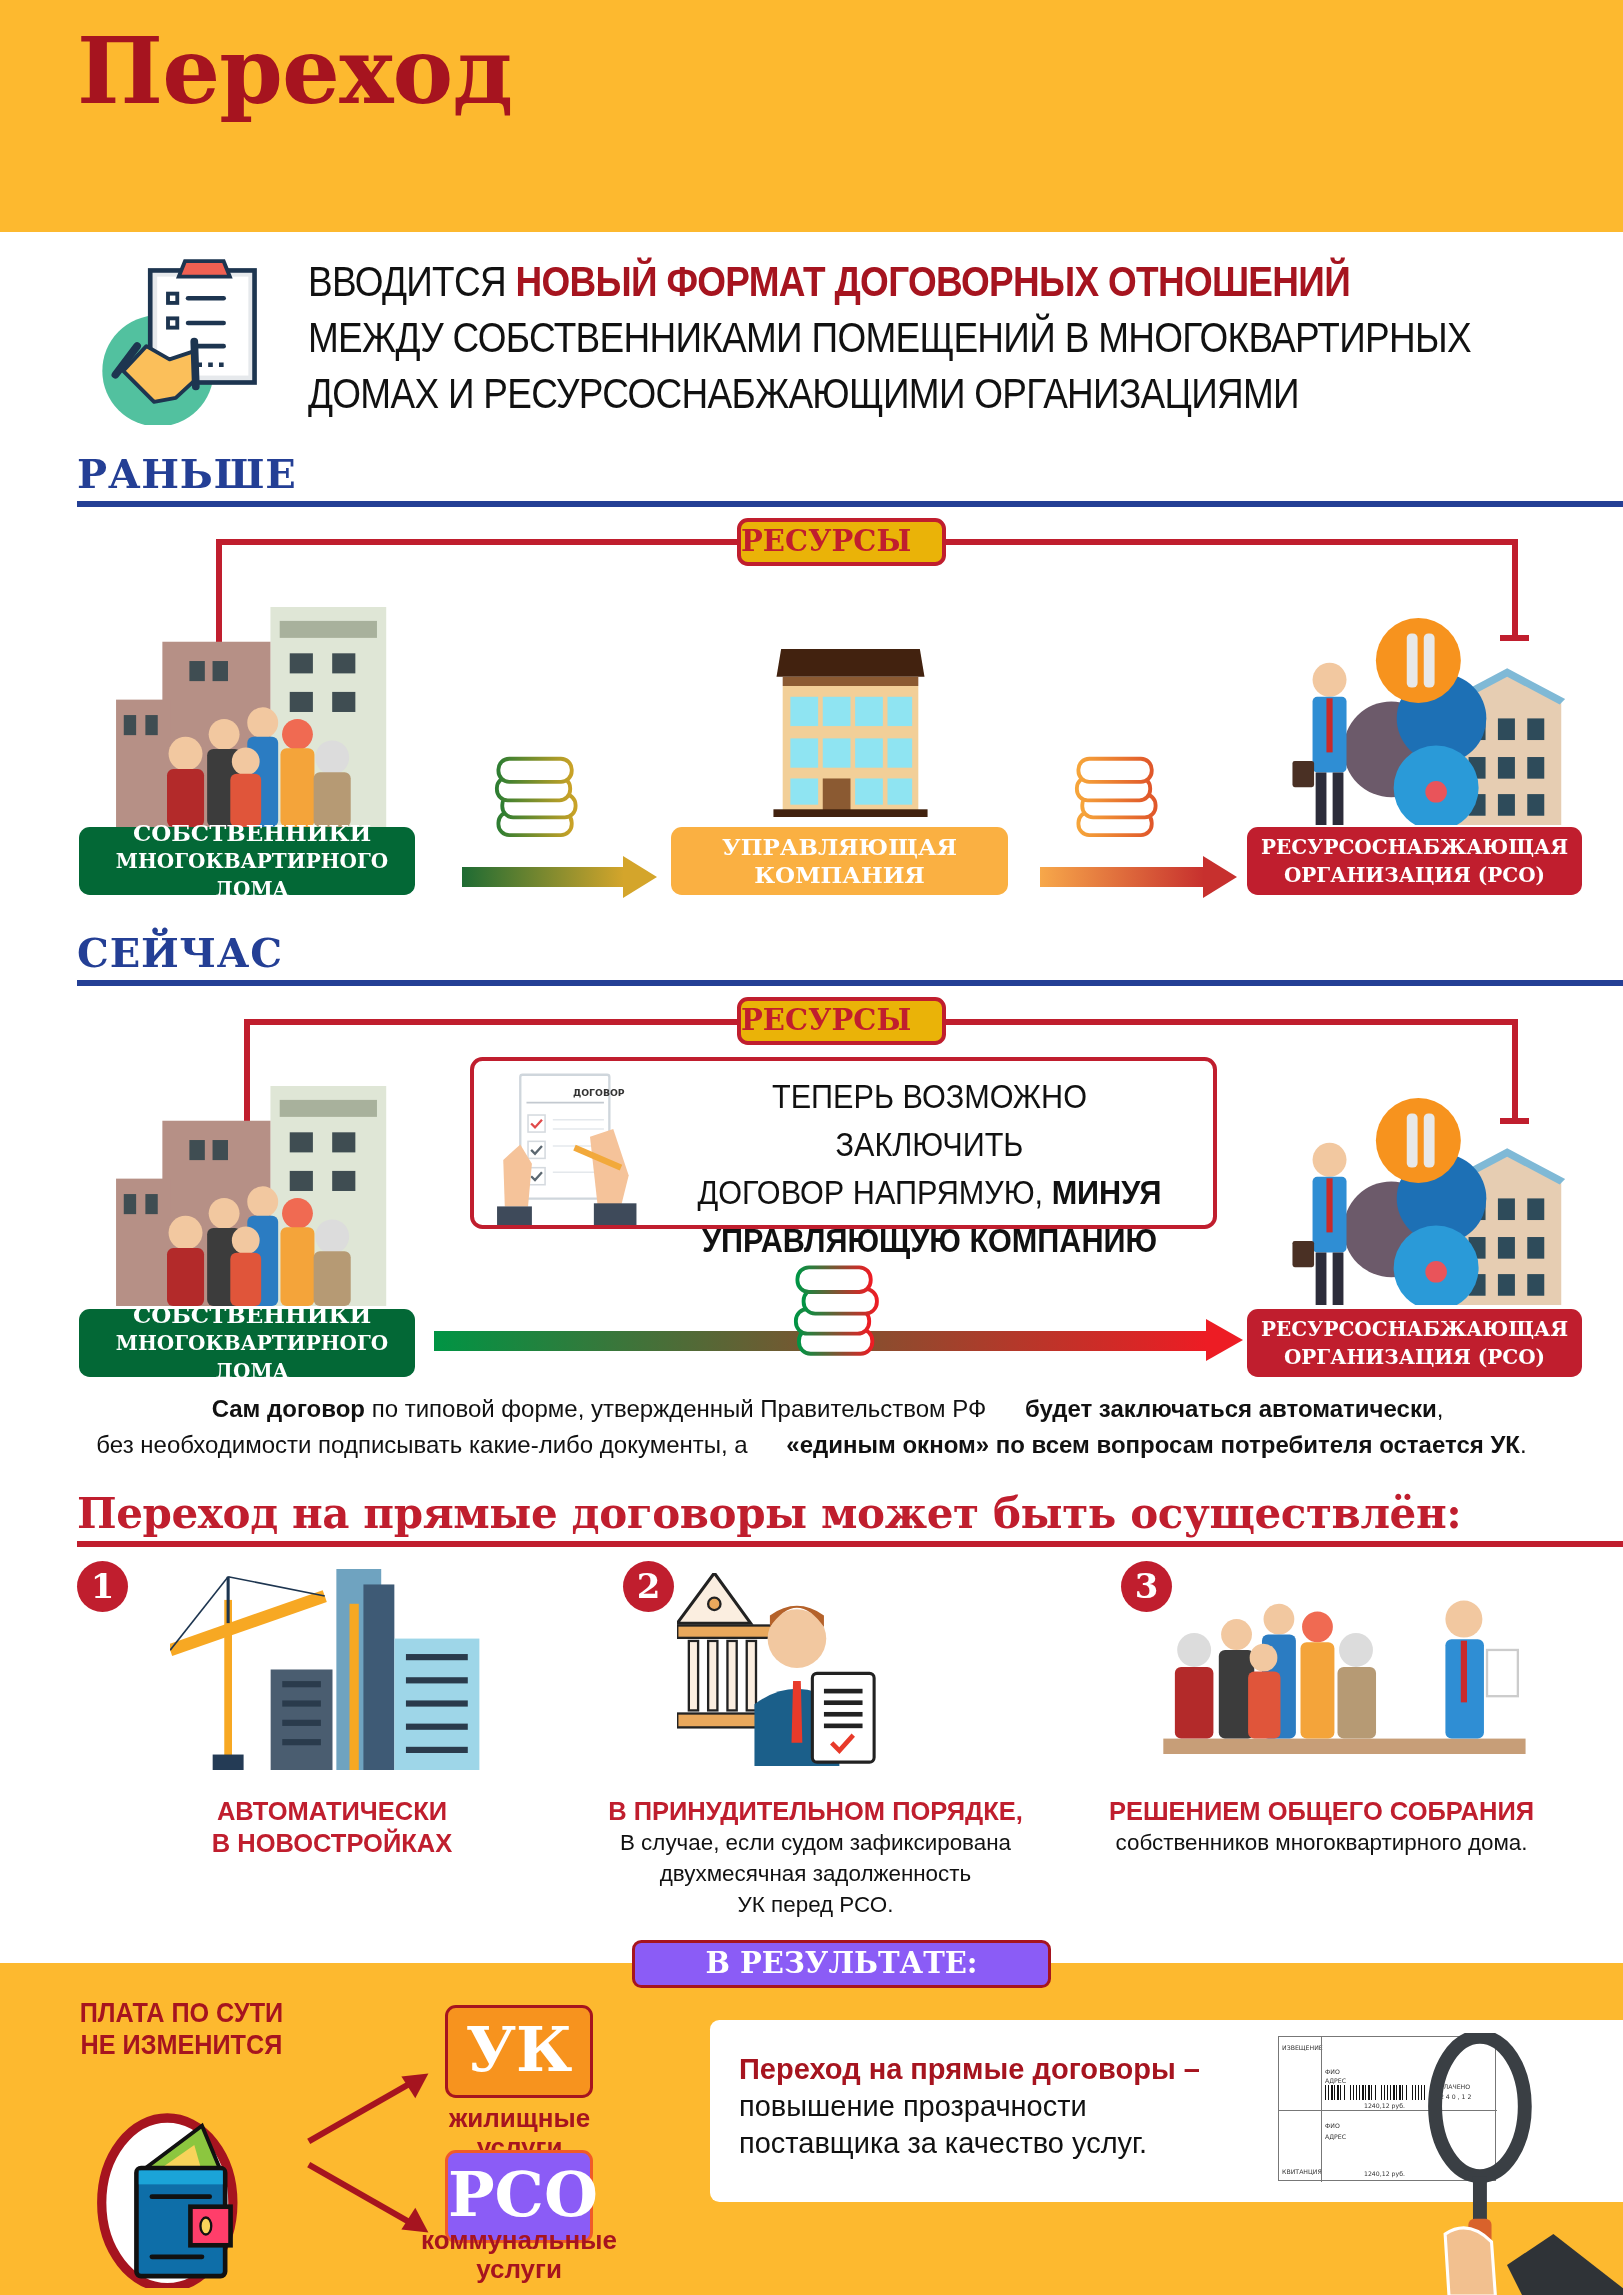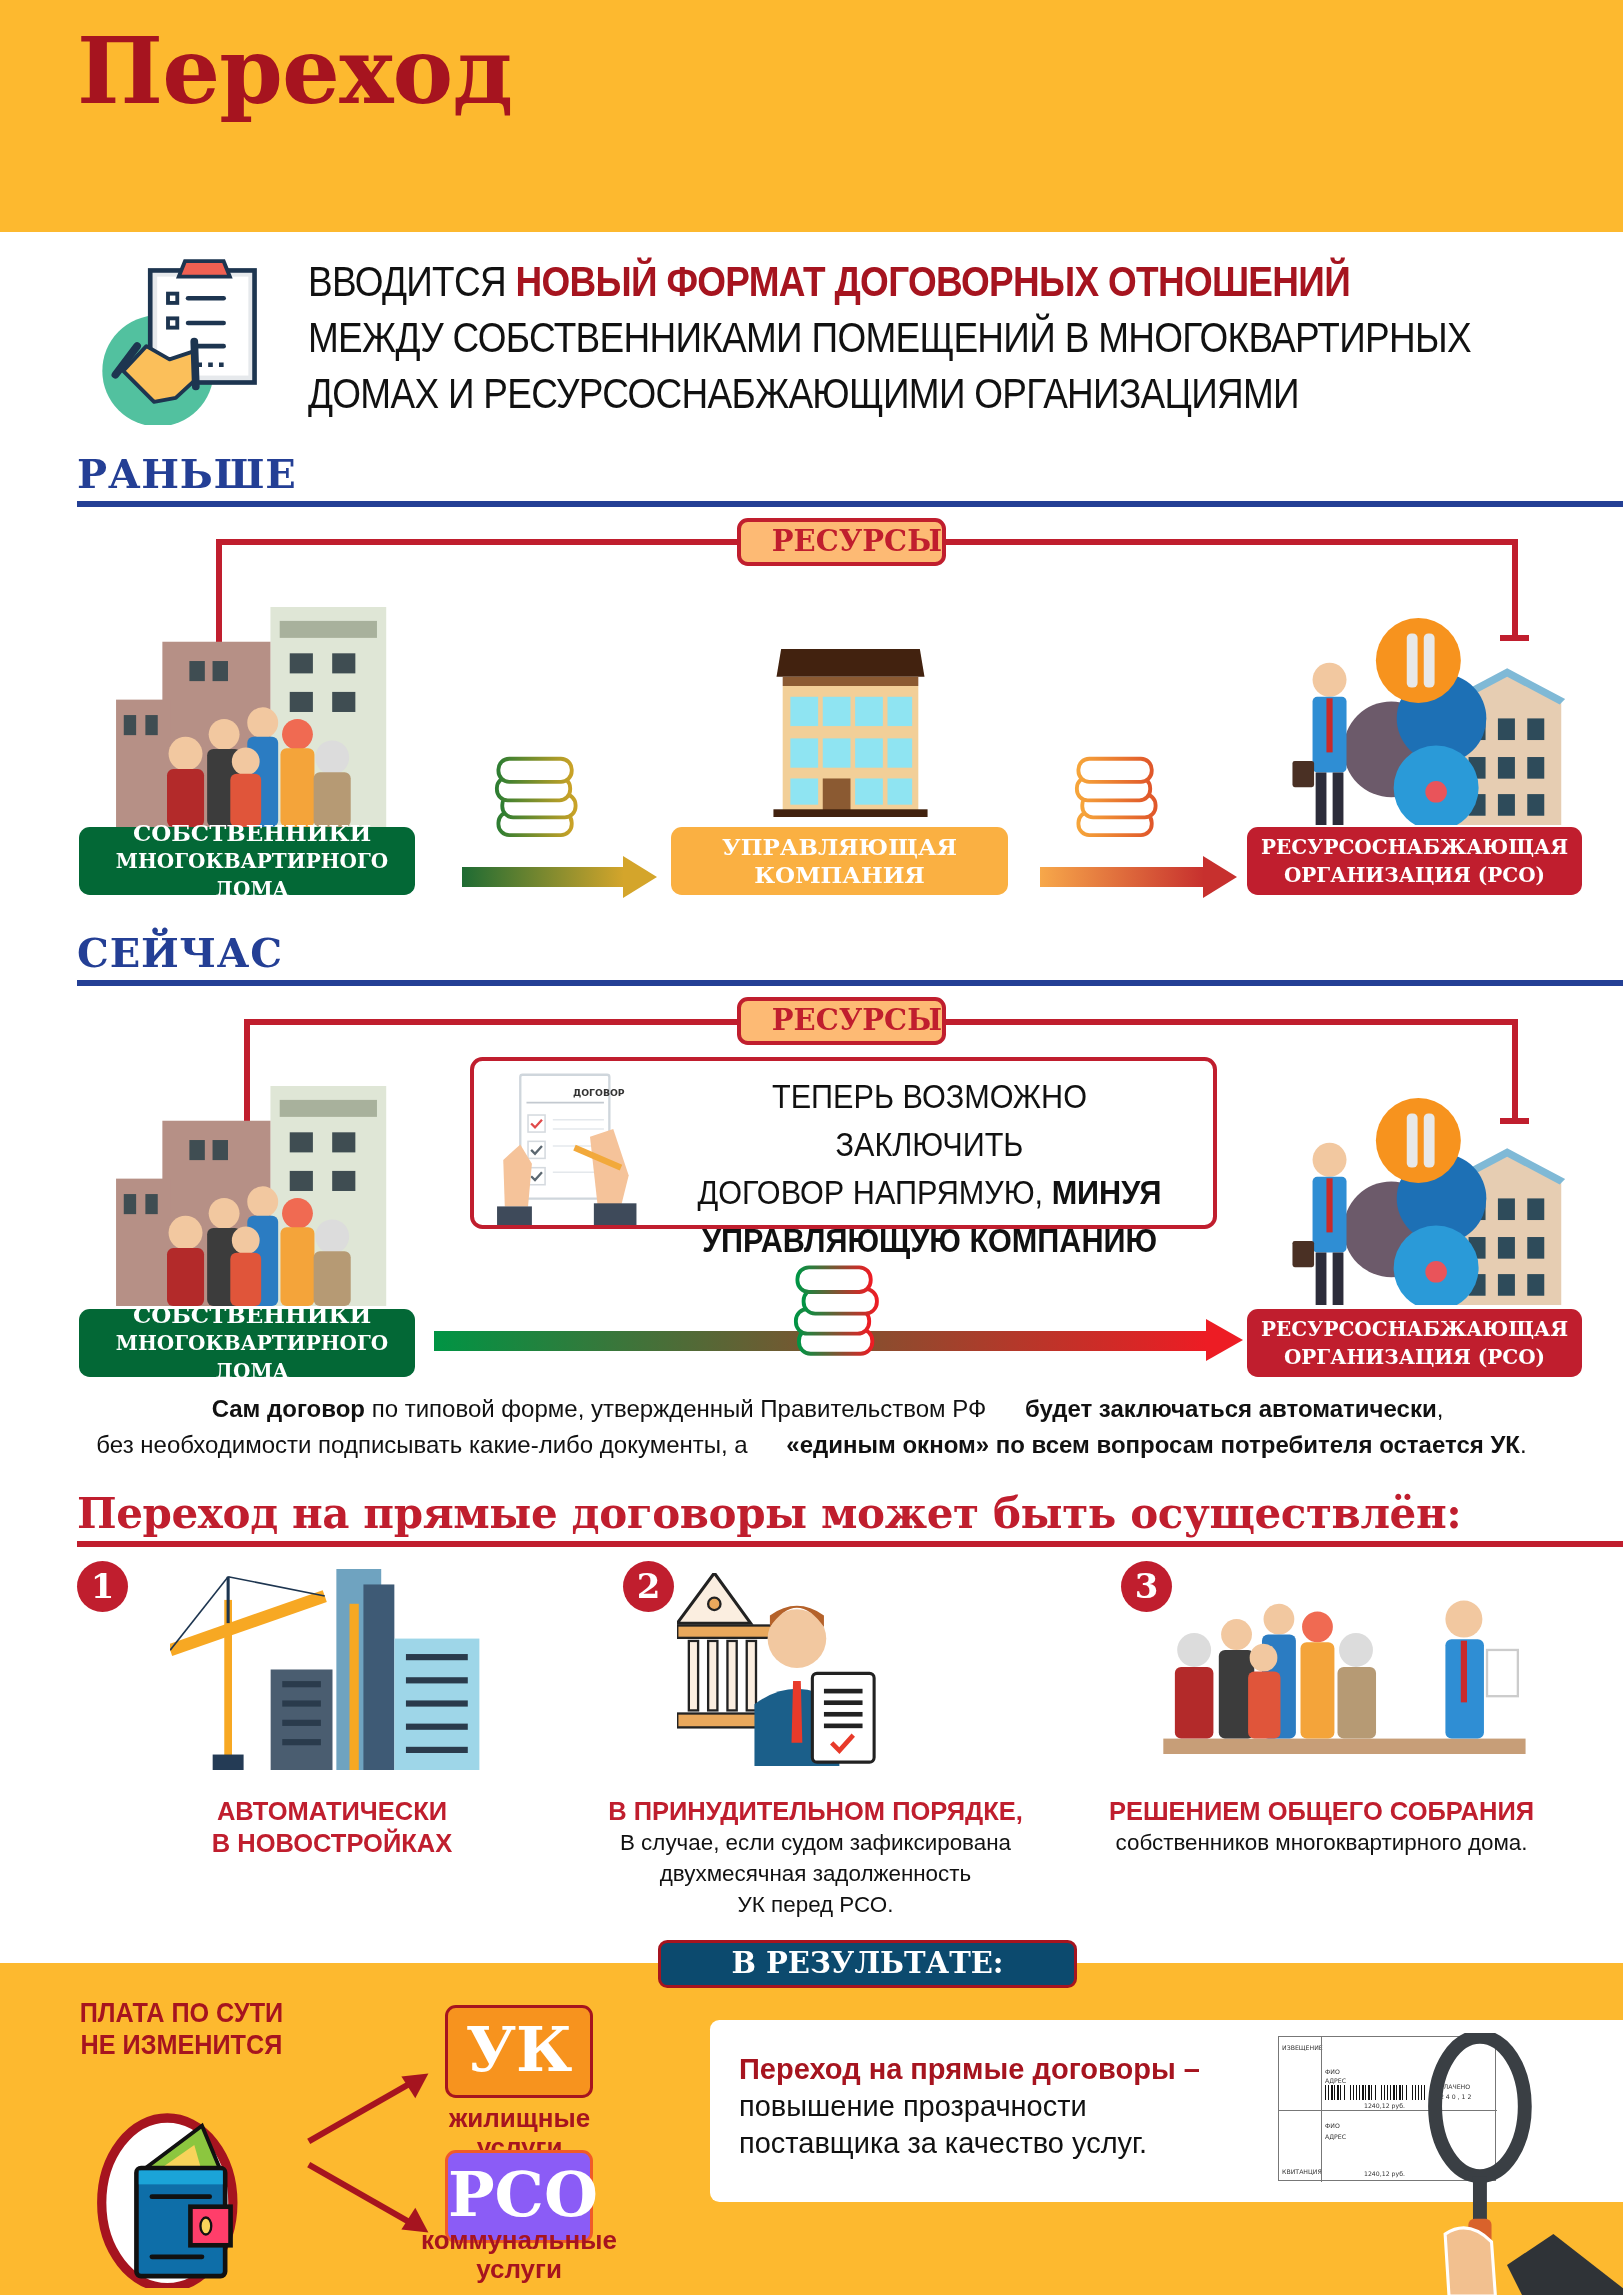--- a/index.html
+++ b/index.html
@@ -17,21 +17,21 @@
   .intro-text { left: 308px; top: 254px; font-size: 42px; line-height: 56px; color: #111; letter-spacing: -0.8px; transform: scaleX(0.88); transform-origin: left top; white-space: nowrap; }
   .intro-text .hl { color: #a6141f; font-weight: bold; }
 
   
   .sec-head { left: 77px; font-weight: 900; font-size: 40px; color: #243f95; letter-spacing: 0.8px; }
   .blue-rule { left: 77px; width: 1546px; height: 6.2px; background: #243f95; }
   .red-rule { left: 77px; width: 1546px; height: 6.2px; background: #c01e2e; }
 
   
   .res-line { background: #c01e2e; }
-  .res-badge { width: 209px; height: 48px; border: 4.6px solid #c01e2e; border-radius: 10.8px; background: #fdba74; color: #c01e2e; font-weight: 900; font-size: 29px; text-align: right; line-height: 39px; }
+  .res-badge { width: 209px; height: 48px; border: 4.6px solid #c01e2e; border-radius: 10.8px; background: #eab308; color: #c01e2e; font-weight: 900; font-size: 29px; text-align: left; line-height: 39px; }
   .arrow-down { width: 0; height: 0; border-left: 8.5px solid transparent; border-right: 8.5px solid transparent; border-top: 26px solid #c01e2e; }
   .t-cap { width: 29px; height: 6.2px; background: #c01e2e; }
 
   
   .lbl { border-radius: 10.8px; color: #fff; font-weight: bold; text-align: center; display: flex; flex-direction: column; justify-content: center; align-items: center; line-height: 28px; }
   .lbl .l1 { font-size: 23px; }
   .lbl .l2 { font-size: 20px; }
   .lbl-green { background: #036836; padding-left: 10px; }
   .lbl-orange { background: #fab042; }
   .lbl-red { background: #c01e2e; }
@@ -49,21 +49,21 @@
   .note b { font-weight: bold; margin-left: 32px; }
 
   
   .ways-head { left: 77px; top: 1489px; font-weight: 900; font-size: 42px; color: #c01e2e; letter-spacing: -0.4px; }
   .num-circle { width: 51px; height: 51px; border-radius: 50%; background: #c01e2e; color: #fff; font-weight: 900; font-size: 34px; text-align: center; line-height: 51px; }
   .way-title { color: #c01e2e; font-weight: bold; font-size: 25.5px; line-height: 32px; text-align: center; }
   .way-desc { color: #111; font-size: 22.4px; line-height: 31px; text-align: center; }
 
   
   .result-band { left: 0; top: 1963px; width: 1623px; height: 332px; background: #fdb92f; }
-  .result-badge { left: 658px; top: 1940px; width: 419px; height: 48px; background: #0c4a6e; border: 3.9px solid #a6141f; border-radius: 9.3px; color: #fff; font-weight: 900; font-size: 29px; text-align: center; line-height: 40px; }
+  .result-badge { left: 632px; top: 1940px; width: 419px; height: 48px; background: #8b5cf6; border: 3.9px solid #a6141f; border-radius: 9.3px; color: #fff; font-weight: 900; font-size: 29px; text-align: center; line-height: 40px; }
   .pay-text { left: 77px; top: 1997px; color: #a6141f; font-weight: bold; font-size: 28px; line-height: 32px; text-align: center; width: 232px; transform: scaleX(0.9); transform-origin: left top; }
   .svc-box { width: 148px; height: 93px; border-radius: 10.8px; border: 3.9px solid #a6141f; color: #fff; font-weight: 900; font-size: 62px; text-align: center; line-height: 83px; }
   .svc-label { color: #a6141f; font-weight: bold; font-size: 26px; line-height: 29px; text-align: center; width: 185px; }
   .result-card { left: 710px; top: 2020px; width: 914px; height: 182px; background: #fff; border-radius: 9.3px 0 0 9.3px; }
   .result-text { position: absolute; left: 29px; top: 31px; font-size: 29px; line-height: 37px; color: #111; }
   .result-text .rt-hl { color: #a6141f; font-weight: bold; }
 </style>
 </head>
 <body>
 

